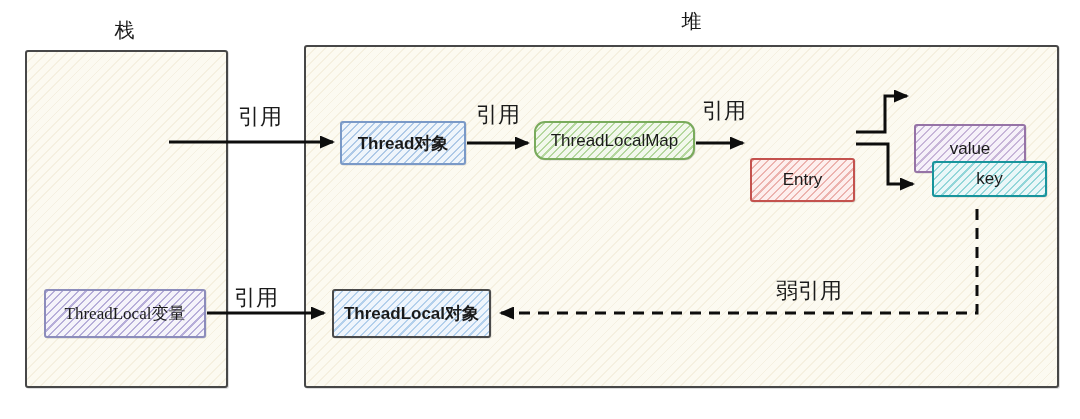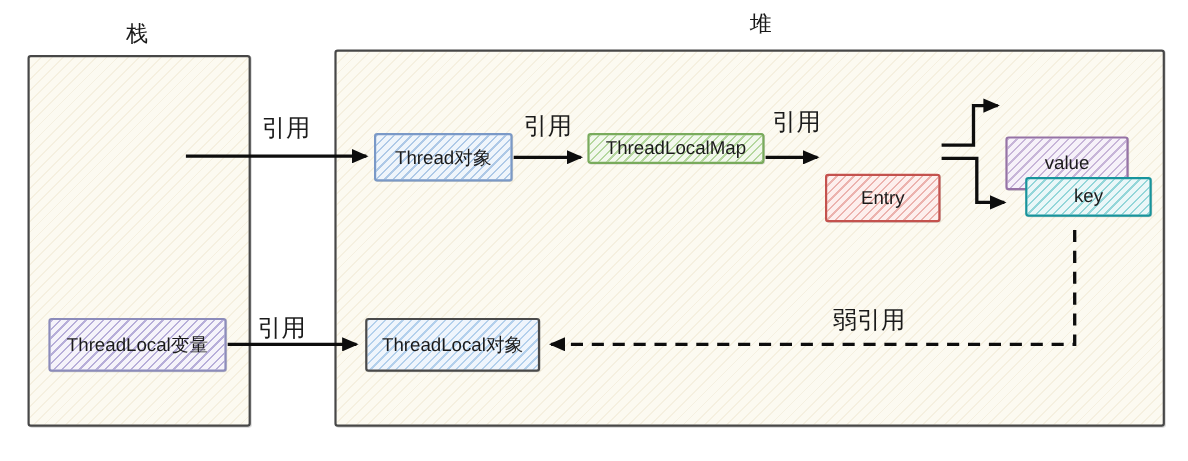--- a/index.html
+++ b/index.html
@@ -33,39 +33,39 @@
     position:absolute;
     border:2px solid #555;
     border-radius:3px;
     display:flex;align-items:center;justify-content:center;
     font-size:17px;
     white-space:nowrap;
     box-sizing:border-box;
     box-shadow:0.5px 0.5px 0 rgba(100,100,100,.25);
   }
   #node-thread-var{left:45px;top:119px;width:123px;height:46px;}
-  #node-threadlocal-var{left:44px;top:289px;width:162px;height:49px;}
+  #node-threadlocal-var{left:44px;top:289px;width:162px;height:49px;font-family:Liberation Serif, serif;}
   #node-thread-obj{left:340px;top:121px;width:126px;height:44px;}
-  #node-threadlocalmap{left:534px;top:121px;width:161px;height:28px;}
+  #node-threadlocalmap{left:534px;top:121px;width:161px;height:39px;border-radius:11px;}
   #node-entry{left:750px;top:122px;width:105px;height:44px;}
   #node-value{left:914px;top:77px;width:112px;height:49px;margin-top:47px;}
   #node-key{left:932px;top:161px;width:115px;height:36px;}
-  #node-threadlocal-obj{left:332px;top:289px;width:159px;height:49px;}
+  #node-threadlocal-obj{left:332px;top:289px;width:159px;height:49px;font-weight:bold;}
   .edge-label{
     position:absolute;
     transform:translateX(-50%);
     font-size:22px;
     white-space:nowrap;
     background:transparent;
   }
   #edge-label-0{left:260px;top:102px;}
   #edge-label-1{left:256px;top:283px;}
   #edge-label-2{left:498px;top:100px;}
   #edge-label-3{left:724px;top:96px;}
-  #edge-label-6{left:790px;top:276px;text-align:right;}
+  #edge-label-6{left:809px;top:276px;text-align:right;}
   svg.overlay{position:absolute;left:0;top:0;pointer-events:none;}
   .edge{stroke:#0d0d0d;stroke-width:3;fill:none;}
   .edge.dashed{stroke-dasharray:11 8;}
 </style>
 </head>
 <body>
 
 <div class="canvas">
 
   <div class="region-label" id="label-stack">栈</div>
@@ -85,21 +85,21 @@
     <path class="edge" marker-end="url(#ah)" d="M467 143 H528"></path>
     <path class="edge" marker-end="url(#ah)" d="M696 143 H743"></path>
     <path class="edge" marker-end="url(#ah)" d="M856 132 H885 V96 H907"></path>
     <path class="edge" marker-end="url(#ah)" d="M856 144 H888 V184 H913"></path>
     <path class="edge dashed" marker-end="url(#ah)" d="M977 209 V313 H501"></path>
   </svg>
 
   <div class="node" id="node-threadlocal-var" style="border-color: rgb(140, 140, 187); background: repeating-linear-gradient(135deg, rgb(183, 174, 217) 0px, rgb(183, 174, 217) 1.5px, transparent 1.5px, transparent 5.5px), rgb(245, 243, 250);">
     <span>ThreadLocal变量</span>
   </div>
-  <div class="node" id="node-thread-obj" style="border-color: rgb(122, 153, 199); background: repeating-linear-gradient(135deg, rgb(174, 201, 231) 0px, rgb(174, 201, 231) 1.5px, transparent 1.5px, transparent 5.5px), rgb(239, 245, 251);">
+  <div class="node" id="node-thread-obj" style="border-color: rgb(122, 153, 199); background: repeating-linear-gradient(135deg, rgb(174, 201, 231) 0px, rgb(174, 201, 231) 1.5px, transparent 1.5px, transparent 5.5px), rgb(239, 245, 251); font-weight: bold;">
     <span>Thread对象</span>
   </div>
   <div class="node" id="node-threadlocalmap" style="border-color: rgb(121, 171, 92); background: repeating-linear-gradient(135deg, rgb(181, 215, 158) 0px, rgb(181, 215, 158) 1.5px, transparent 1.5px, transparent 5.5px), rgb(242, 248, 236);">
     <span>ThreadLocalMap</span>
   </div>
   <div class="node" id="node-entry" style="border-color: rgb(196, 82, 78); background: repeating-linear-gradient(135deg, rgb(236, 179, 174) 0px, rgb(236, 179, 174) 1.5px, transparent 1.5px, transparent 5.5px), rgb(253, 239, 237); margin-top: 36px;">
     <span>Entry</span>
   </div>
   <div class="node" id="node-value" style="border-color: rgb(150, 115, 166); background: repeating-linear-gradient(135deg, rgb(199, 181, 216) 0px, rgb(199, 181, 216) 1.5px, transparent 1.5px, transparent 5.5px), rgb(246, 241, 249);">
     <span>value</span>

